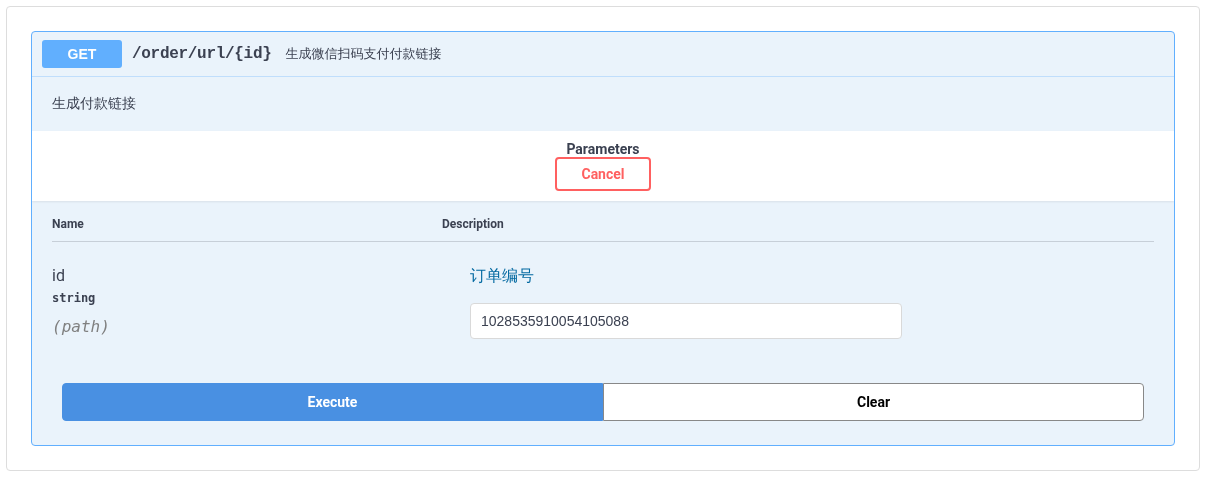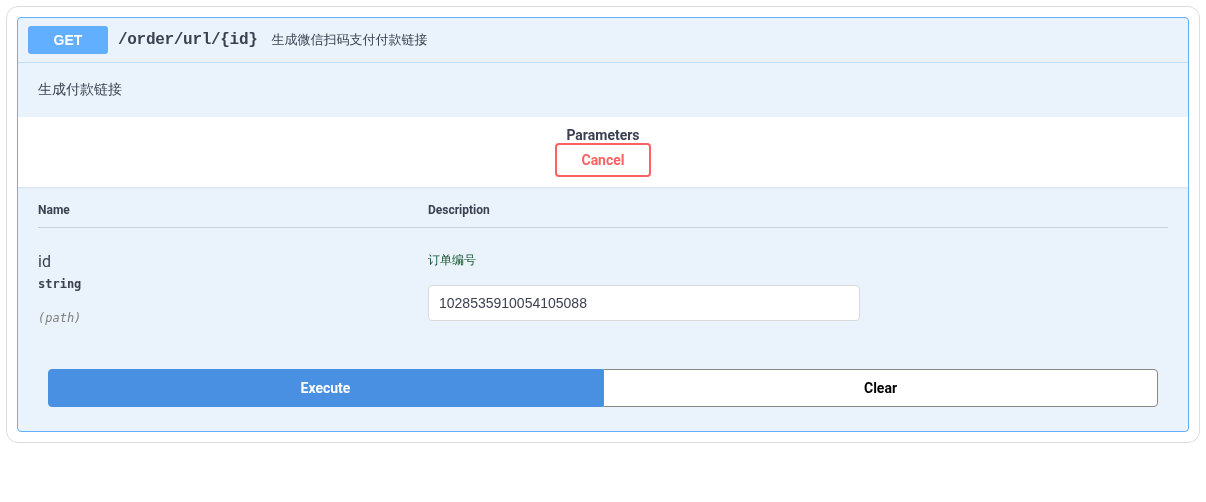--- a/index.html
+++ b/index.html
@@ -3,22 +3,22 @@
   <meta charset="utf-8">
   <style>
     * { box-sizing: border-box; margin: 0; padding: 0; }
     body {
       font-family: -apple-system, BlinkMacSystemFont, "Segoe UI", Roboto, sans-serif;
       background: #fff;
       padding: 6px;
     }
     .outer-wrap {
       border: 1px solid #ddd;
-      border-radius: 12px;
-      padding: 10px;
+      border-radius: 4px;
+      padding: 24px;
       background: #fff;
     }
     .opblock {
       border: 1px solid #61affe;
       border-radius: 4px;
       background: #eaf3fb;
       overflow: hidden;
     }
     .opblock-summary {
       display: flex;
@@ -97,43 +97,44 @@
       flex: 1;
     }
     .th {
       font-weight: 700;
       font-size: 12px;
       color: #3b4151;
     }
     .params-row {
       display: flex;
       padding: 24px 0;
+      gap: 28px;
     }
     .param-name {
       font-size: 16px;
       color: #3b4151;
       font-weight: 400;
       margin-bottom: 6px;
     }
     .param-type {
       font-family: "SFMono-Regular", Consolas, monospace;
       font-size: 12px;
       color: #3b4151;
       font-weight: 600;
     }
     .param-in {
       font-family: "SFMono-Regular", Consolas, monospace;
-      font-size: 12px;
+      font-size: 16px;
       color: #808080;
       font-style: italic;
-      margin-top: 20px;
+      margin-top: 12px;
     }
     .param-desc-text {
-      font-size: 12px;
-      color: #14532d;
+      font-size: 16px;
+      color: #0369a1;
       margin-bottom: 16px;
     }
     .param-input {
       width: 432px;
       padding: 9px 10px;
       border: 1px solid #d9d9d9;
       border-radius: 4px;
       font-size: 14px;
       color: #3b4151;
       background: #fff;

